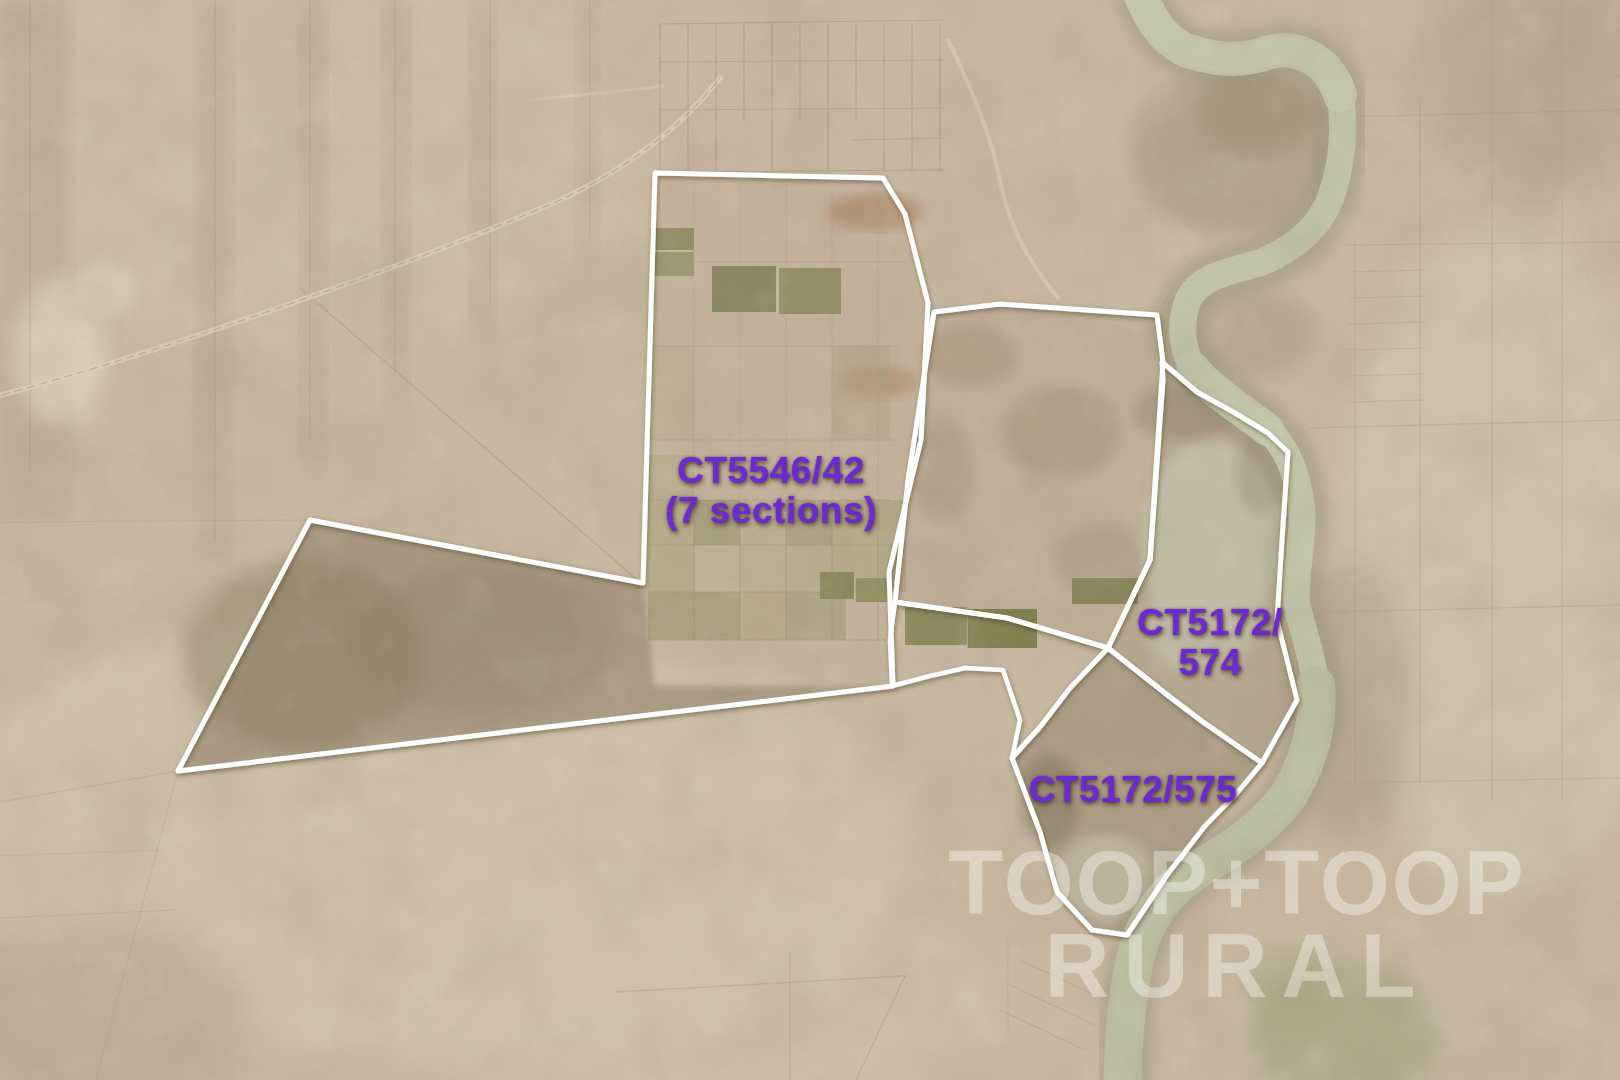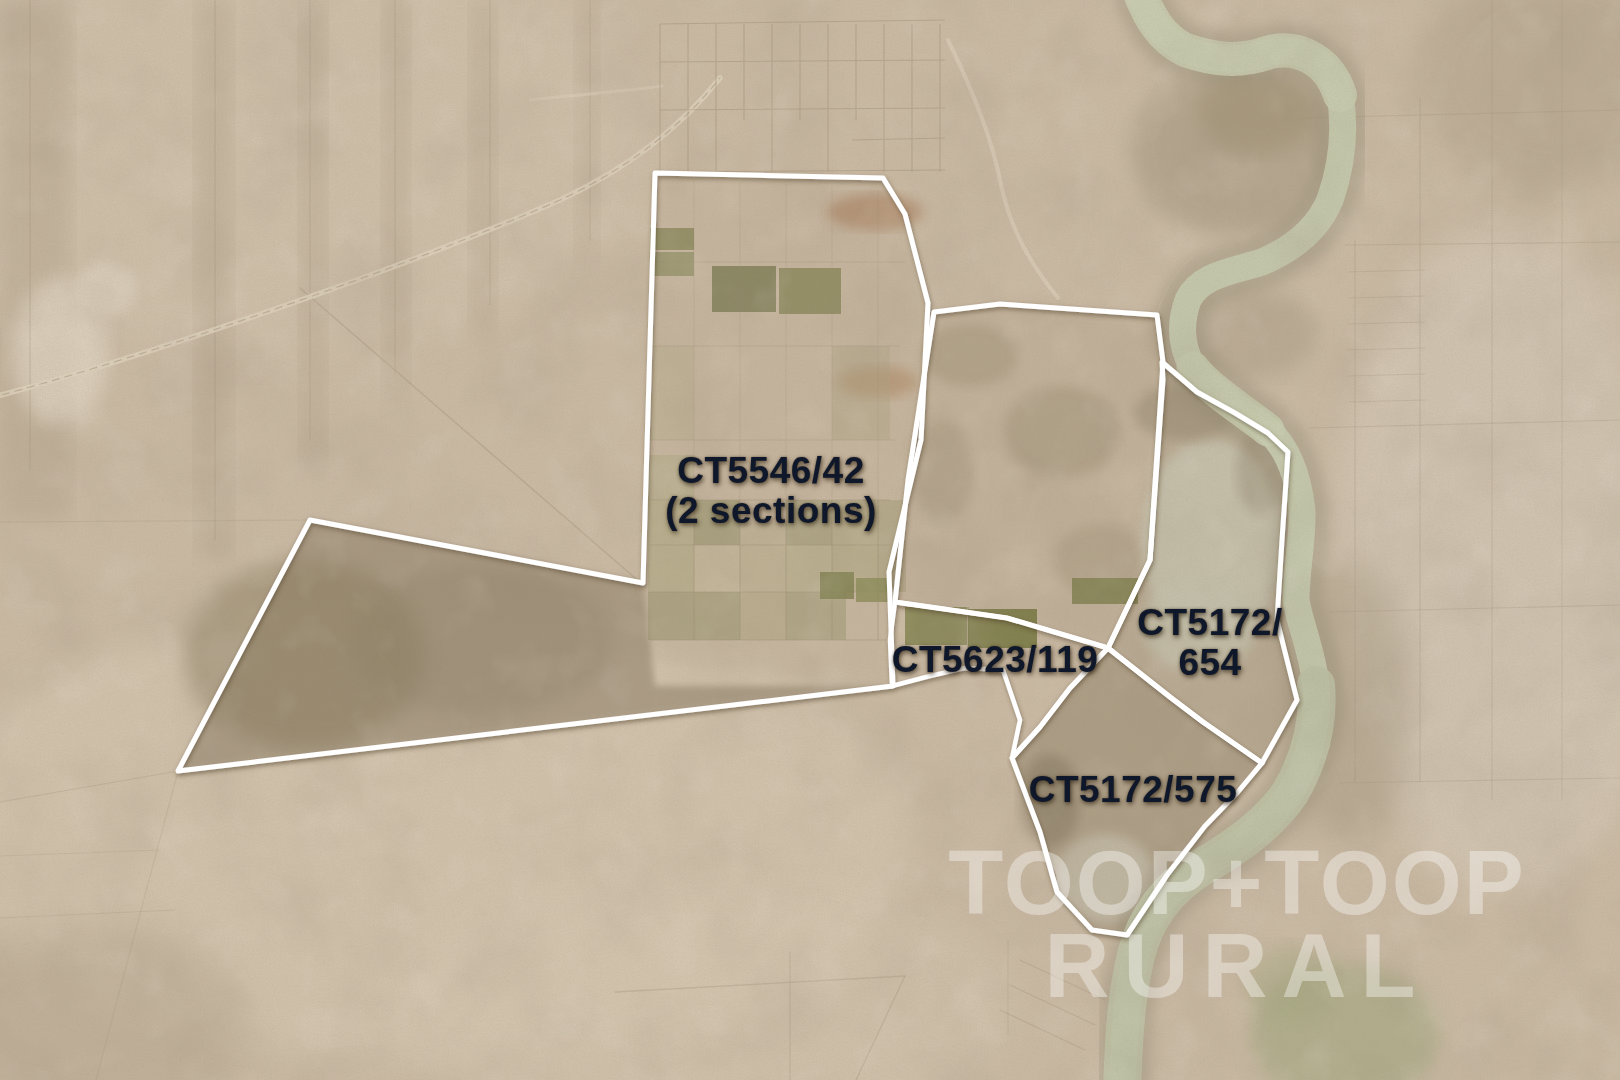--- a/index.html
+++ b/index.html
@@ -4,21 +4,21 @@
 <style>
   html,body{margin:0;padding:0;background:#222;}
   .stage{
     position:relative;width:1620px;height:1080px;overflow:hidden;
     font-family:"Liberation Sans", sans-serif;background:#c9b9a3;
   }
   .map-svg{position:absolute;left:0;top:0;width:1620px;height:1080px;display:block;}
   .labels{position:absolute;left:0;top:0;width:100%;height:100%;pointer-events:none;}
   .parcel-label{
     position:absolute;transform:translate(-50%,-50%);
-    color:#0f172a;font-weight:bold;font-size:37px;line-height:40px;
+    color:#6d28d9;font-weight:bold;font-size:37px;line-height:40px;
     letter-spacing:.5px;text-align:center;white-space:nowrap;
     text-shadow:1px 2px 5px rgba(55,42,24,.85), 0 0 2px rgba(55,42,24,.45);
   }
   .parcel-label div:empty{display:none;}
   .wm{
     position:absolute;transform:translate(-50%,-50%);
     color:rgba(255,255,255,.37);font-weight:bold;font-size:90px;line-height:90px;
     white-space:nowrap;text-align:center;
   }
   .wm.wm1{letter-spacing:2px;}
@@ -213,29 +213,25 @@
       <polygon points="934,312 1000,304 1157,315 1163,362 1150,560 1108,648 1007,618 895,602 908,480"></polygon>
       <polygon stroke-width="4.5" points="895,602 1007,618 1108,648 1070,688 1040,727 1012,758 1020,720 1003,670 965,668 930,676 892,686 890,640"></polygon>
       <polygon points="1162,362 1197,392 1235,413 1268,433 1288,452 1282,540 1277,620 1297,700 1262,763 1203,722 1170,697 1108,648 1150,560 1163,380"></polygon>
       <polygon points="1012,758 1040,727 1070,688 1108,648 1170,697 1203,722 1262,763 1237,793 1205,826 1167,875 1127,935 1092,930 1057,892 1040,832"></polygon>
     </g>
   </svg>
 
   <div class="labels">
     <div class="parcel-label" style="left:771px;top:491px">
       <div>CT5546/42</div>
-      <div>(2 sections)</div>
-    </div>
-    <div class="parcel-label" style="left:995px;top:660px">
-      <div>CT5623/119</div>
-
+      <div>(7 sections)</div>
     </div>
     <div class="parcel-label" style="left:1210px;top:643px">
       <div>CT5172/</div>
-      <div>654</div>
+      <div>574</div>
     </div>
     <div class="parcel-label" style="left:1133px;top:790px">
       <div>CT5172/575</div>
     </div>
   </div>
 
   <div class="wm wm2" style="left:1237px;top:966px">RURAL</div>
   <div class="wm wm1" style="left:1237px;top:883px">TOOP+TOOP</div>
 </div>
 

